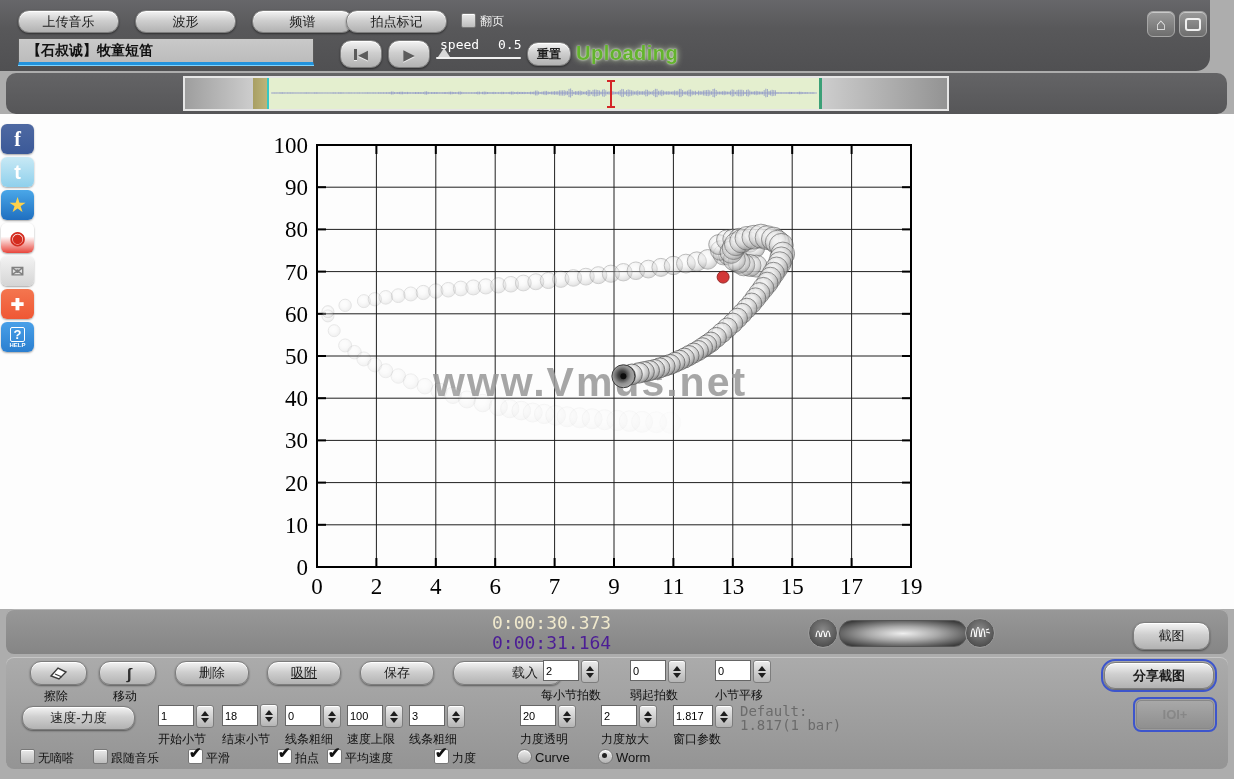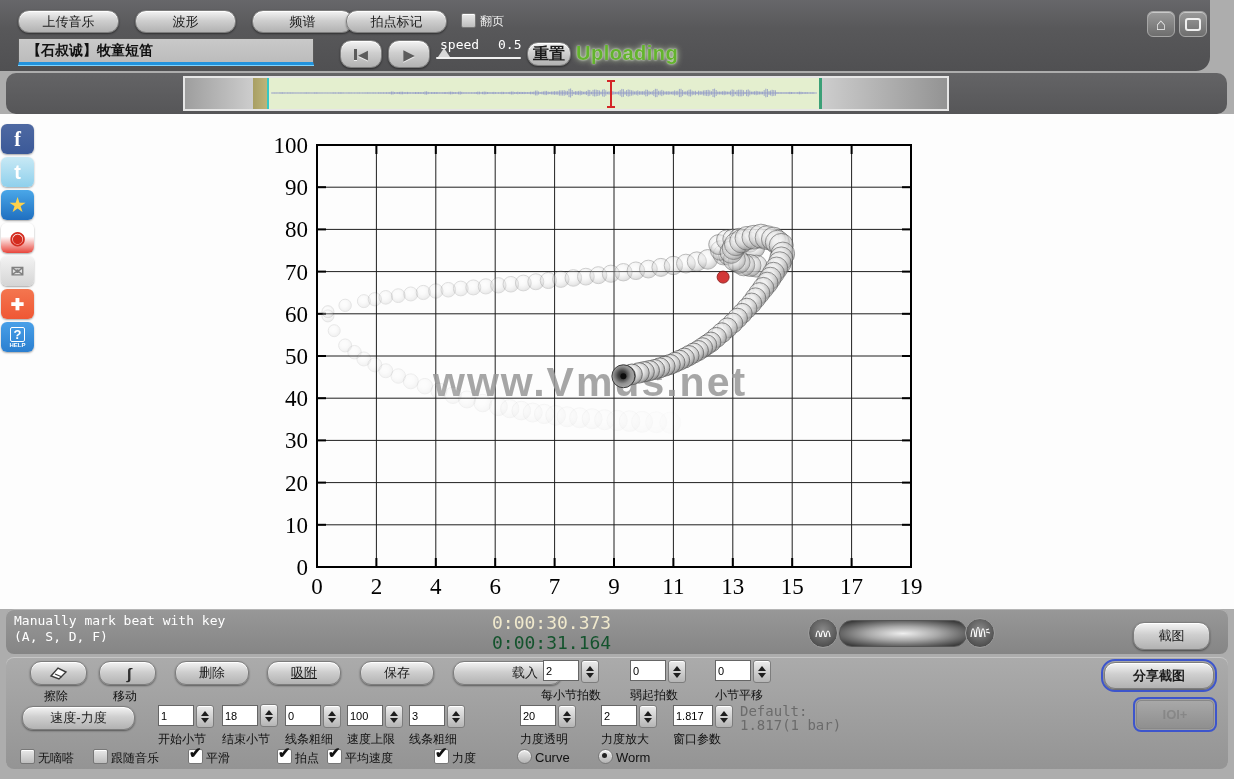--- a/index.html
+++ b/index.html
@@ -43,21 +43,21 @@
   .wgradR{left:637px;top:0;width:125px;height:31px;background:linear-gradient(90deg,#cdcdcd,#939393);}
   
   .mainwhite{left:0;top:114px;width:1234px;height:495px;background:#fdfdfd;}
   .soc{left:1px;width:33px;height:30px;border-radius:6px;display:flex;align-items:center;justify-content:center;
     box-shadow:0 1px 2px rgba(0,0,0,.35);}
   .socg{font-weight:bold;}
   
   .statusbar{left:6px;top:609px;width:1222px;height:45px;border-radius:8px;background:linear-gradient(#989898,#858585);box-shadow:inset 0 1px 0 #b5b5b5;}
   .hint{color:#ffffff;font-family:"DejaVu Sans Mono",monospace;font-size:13px;line-height:16px;white-space:pre;}
   .time1{color:#f0e9cd;font-family:"DejaVu Sans Mono",monospace;font-size:18px;}
-  .time2{color:#14532d;font-family:"DejaVu Sans Mono",monospace;font-size:18px;}
+  .time2{color:#4c1d95;font-family:"DejaVu Sans Mono",monospace;font-size:18px;}
   .volcirc{width:28px;height:28px;border-radius:50%;background:radial-gradient(circle at 50% 40%,#8a8a8a,#3a3a3a);border:1px solid #9e9e9e;display:flex;align-items:center;justify-content:center;}
   .volpill{width:126px;height:25px;border-radius:13px;background:radial-gradient(ellipse at 50% 50%,#efefef 0%,#a8a8a8 40%,#222 100%);border:1px solid #555;}
   
   .panel{left:6px;top:657px;width:1222px;height:112px;border-radius:8px;background:linear-gradient(#ababab,#949494);box-shadow:inset 0 1px 0 #c6c6c6;}
   .plbl{font-size:12px;color:#101010;white-space:nowrap;}
   .spin{display:flex;height:21px;}
   .spinv{width:30px;height:19px;border:1px solid #666;background:#fff;font-size:11px;color:#000;padding:0 2px;font-family:"Liberation Sans",sans-serif;}
   .spinbtns{width:16px;height:21px;margin-left:2px;border:1px solid #7d7d7d;border-radius:3px;
     background:linear-gradient(#ededed,#b5b5b5);display:flex;flex-direction:column;align-items:center;justify-content:center;gap:2px;box-shadow:inset 0 1px 0 #fff;}
   .tu{width:0;height:0;border-left:4px solid transparent;border-right:4px solid transparent;border-bottom:5px solid #1e1e1e;}
@@ -100,21 +100,21 @@
     </div>
   <div class="abs btn3d transport" style="left:388px;">
       <span class="tr-glyph" style="font-size:15px;">▶</span>
     </div>
 
   <div class="abs speedtxt" style="left:440px;top:37px;"><span>speed</span></div>
   <div class="abs speedtxt" style="left:498px;top:37px;">0.5</div>
   <div class="abs speedline" style="left:436px;top:57px;width:85px;"></div>
   <div class="abs speedthumb" style="left:438px;top:48px;"></div>
 
-  <div class="abs btn3d" style="left:527px;top:42px;width:42px;height:22px;font-weight:bold;font-size:16px;">
+  <div class="abs btn3d" style="left:527px;top:42px;width:42px;height:22px;font-weight:bold;font-size:12px;">
       <span>重置</span>
     </div>
 
   <div class="abs uploading" style="left:576px;top:42px;">Uploading</div>
 
   <div class="abs sysbtn" style="left:1147px;top:11px;">
       <span style="font-size:17px;line-height:1;">⌂</span>
     </div>
   <div class="abs sysbtn" style="left:1179px;top:11px;">
       <span class="fsbox"></span>
@@ -411,21 +411,20 @@
           <circle cx="374.9421052631579" cy="247.83400000000003" r="10.5" fill="url(#wg)" stroke="#5a5a5a" stroke-width="1" opacity="0.85"></circle>
         </g>
         <g>
           <circle cx="373.37894736842105" cy="248.256" r="11.5" fill="url(#hg)" stroke="#333" stroke-width="1" opacity="0.95"></circle>
           <circle cx="373.37894736842105" cy="248.256" r="3" fill="#0d0d0d"></circle>
         </g>
       </g>
     </svg>
 
   <div class="abs statusbar"></div>
-  <div class="abs hint" style="left:14px;top:613px;"><span>Manually mark beat with key</span><br><span>(A, S, D, F)</span></div>
   <div class="abs time1" style="left:492px;top:612px;">0:00:30.373</div>
   <div class="abs time2" style="left:492px;top:632px;">0:00:31.164</div>
 
   <div class="abs volcirc" style="left:808px;top:618px;">
     <svg width="24" height="24">
         <path d="M5 16 C6 8,8 8,9 16 M10 16 C11 8,13 8,14 16 M15 16 C16 8,18 8,19 16" stroke="#fff" fill="none" stroke-width="1.2"></path>
       </svg>
   </div>
   <div class="abs volpill" style="left:839px;top:620px;"></div>
   <div class="abs volcirc" style="left:965px;top:618px;">

